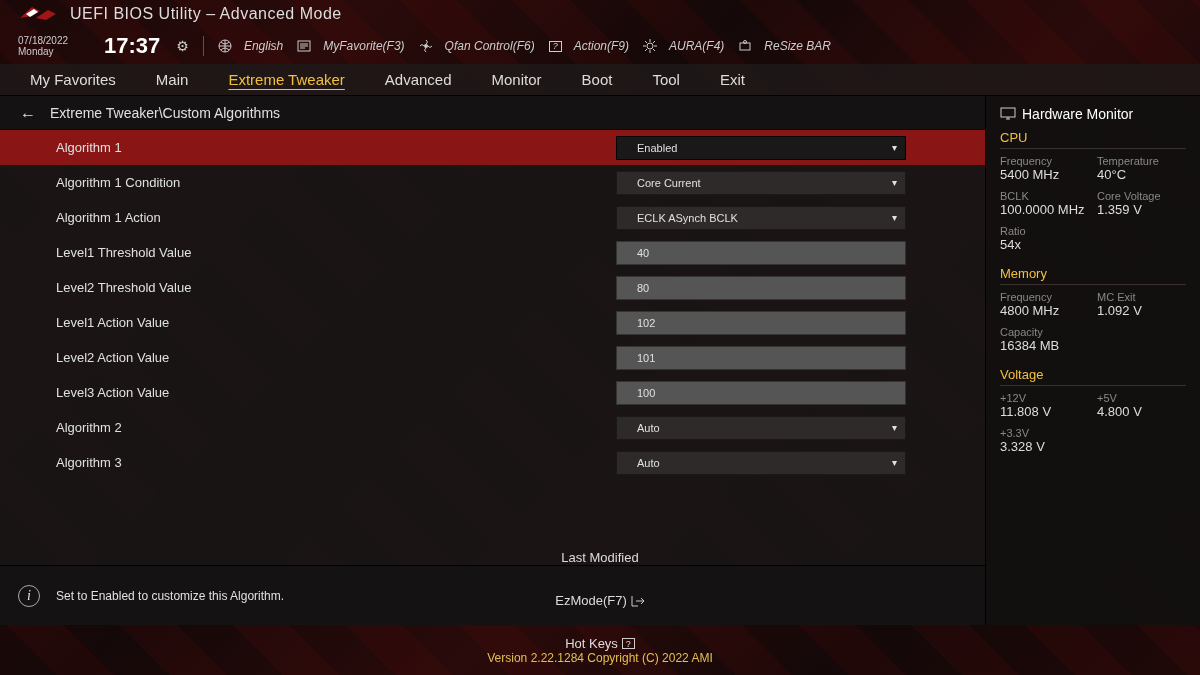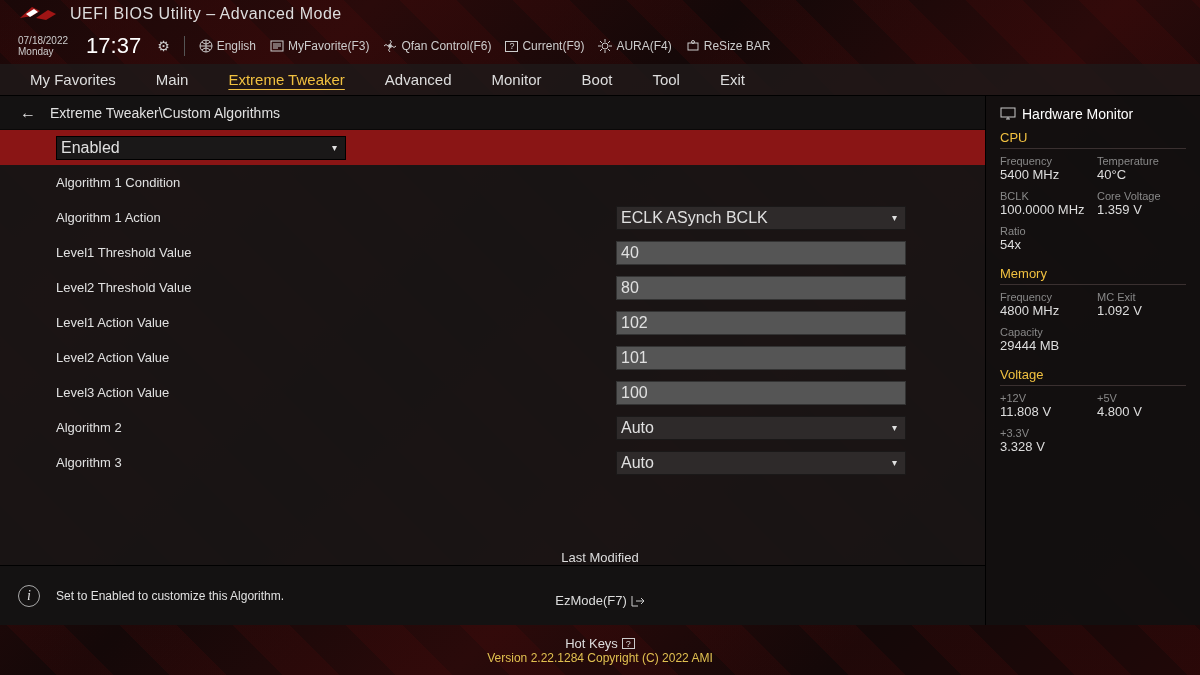--- a/index.html
+++ b/index.html
@@ -4,38 +4,38 @@
 <style>
 * { margin:0; padding:0; box-sizing:border-box; font-family:Arial,sans-serif; }
 body { width:1200px; height:675px; background:#1a1515; color:#e0e0e0; overflow:hidden; position:relative; }
 .bg-pattern { position:absolute; inset:0; background:linear-gradient(135deg,#1a0808 0%,#2a0a0a 20%,#140808 40%,#2a0a0a 60%,#140808 80%,#200808 100%); z-index:0; }
 .bg-pattern::before { content:''; position:absolute; inset:0; background:repeating-linear-gradient(45deg,transparent 0px,transparent 40px,rgba(100,10,10,0.15) 40px,rgba(100,10,10,0.15) 80px); }
 .header { position:relative; z-index:2; height:28px; display:flex; align-items:center; padding:0 18px; }
 .logo { width:40px; height:20px; margin-right:12px; }
 .title { font-size:16px; color:#ddd; letter-spacing:0.5px; }
 .infobar { position:relative; z-index:2; height:36px; display:flex; align-items:center; padding:0 18px; gap:14px; font-size:12px; color:#ccc; }
 .date-block { display:flex; flex-direction:column; font-size:10px; line-height:11px; }
-.time { font-size:22px; font-weight:normal; color:#fff; margin-left:4px; }
+.time { font-size:22px; font-weight:bold; color:#fff; margin-left:22px; }
 .gear { font-size:14px; margin-left:2px; }
 .vsep { width:1px; height:20px; background:#555; }
-.info-item { display:flex; align-items:center; gap:4px; cursor:pointer; }
+.info-item { display:flex; align-items:center; gap:12px; cursor:pointer;font-style:italic; }
 .info-item svg,.info-icon { width:14px; height:14px; }
 .tabbar { position:relative; z-index:2; height:32px; background:rgba(30,25,25,0.85); display:flex; align-items:center; padding:0 30px; gap:40px; font-size:15px; border-bottom:1px solid #000; }
 .tab { color:#ddd; cursor:pointer; }
 .tab.active { color:#f0c040; text-decoration:underline; text-underline-offset:4px; }
 .main { position:relative; z-index:2; display:flex; height:calc(675px - 28px - 36px - 32px - 50px); }
 .settings { flex:1; background:rgba(25,22,22,0.92); display:flex; flex-direction:column; }
 .breadcrumb { height:34px; display:flex; align-items:center; padding:0 20px; gap:14px; font-size:14px; background:rgba(20,18,18,0.9); border-bottom:1px solid #0a0808; }
 .back-arrow { font-size:16px; cursor:pointer; }
 .rows { flex:1; overflow:auto; }
 .row { height:35px; display:flex; align-items:center; padding:0 0 0 56px; font-size:13px; }
 .row.selected { background:#8a1515; }
 .row-label { flex:0 0 560px; }
 .row-control { flex:0 0 290px; }
-.dropdown,.textfield { width:100%; height:24px; background:#3a3636; border:1px solid #1a1818; display:flex; align-items:center; padding:0 4px; font-size:16px; color:#e0e0e0; position:relative; }
+.dropdown,.textfield { width:100%; height:24px; background:#3a3636; border:1px solid #1a1818; display:flex; align-items:center; padding:0 20px; font-size:11px; color:#e0e0e0; position:relative; }
 .dropdown { cursor:pointer; background:#2e2a2a; }
 .row.selected .dropdown { background:#1a1818; border:1px solid #000; }
 .dropdown::after { content:'▾'; position:absolute; right:8px; font-size:10px; }
 .textfield { background:#555; border:1px solid #333; }
 .help { height:60px; border-top:1px solid #000; display:flex; align-items:center; padding:0 18px; gap:16px; font-size:12px; background:rgba(20,18,18,0.9); }
 .help-icon { width:22px; height:22px; border:1.5px solid #aaa; border-radius:50%; display:flex; align-items:center; justify-content:center; font-style:italic; font-family:serif; font-size:14px; }
 .monitor { width:215px; background:rgba(18,16,16,0.95); padding:10px 14px; font-size:12px; border-left:1px solid #000; }
 .mon-title { font-size:14px; color:#fff; display:flex; align-items:center; gap:6px; margin-bottom:8px; }
 .mon-section { color:#f0c040; font-size:13px; margin-top:8px; margin-bottom:6px; padding-bottom:3px; border-bottom:1px solid #3a3030; }
 .mon-grid { display:grid; grid-template-columns:1fr 1fr; gap:2px 8px; }
@@ -84,21 +84,21 @@
   </div>
   <div class="info-item">
     <svg class="info-icon" viewBox="0 0 14 14">
         <circle cx="7" cy="7" r="2" fill="#ccc"></circle>
         <path d="M7 1q3 2 0 4M13 7q-2 3-4 0M7 13q-3-2 0-4M1 7q2-3 4 0" stroke="#ccc" fill="none"></path>
       </svg>
     <span>Qfan Control(F6)</span>
   </div>
   <div class="info-item">
     <span class="box-icon">?</span>
-    <span>Current(F9)</span>
+    <span>Action(F9)</span>
   </div>
   <div class="info-item">
     <svg class="info-icon" viewBox="0 0 14 14">
         <circle cx="7" cy="7" r="3" fill="none" stroke="#ccc"></circle>
         <path d="M7 0v3M7 11v3M0 7h3M11 7h3M2 2l2 2M10 10l2 2M12 2l-2 2M4 10l-2 2" stroke="#ccc"></path>
       </svg>
     <span>AURA(F4)</span>
   </div>
   <div class="info-item">
     <svg class="info-icon" viewBox="0 0 14 14">
@@ -121,26 +121,30 @@
   </div>
 
 <div class="main">
   <div class="settings">
     <div class="breadcrumb">
       <span class="back-arrow">←</span>
       <span>Extreme Tweaker\Custom Algorithms</span>
     </div>
     <div class="rows" id="rows">
         <div class="row selected">
+          <div class="row-label">Algorithm 1</div>
           <div class="row-control">
             <div class="dropdown">Enabled</div>
           </div>
         </div>
         <div class="row">
           <div class="row-label">Algorithm 1 Condition</div>
+          <div class="row-control">
+            <div class="dropdown">Core Current</div>
+          </div>
         </div>
         <div class="row">
           <div class="row-label">Algorithm 1 Action</div>
           <div class="row-control">
             <div class="dropdown">ECLK ASynch BCLK</div>
           </div>
         </div>
         <div class="row">
           <div class="row-label">Level1 Threshold Value</div>
           <div class="row-control">
@@ -225,21 +229,21 @@
       <div>
           <div class="mon-label">Frequency</div>
           <div class="mon-value">4800 MHz</div>
         </div>
       <div>
           <div class="mon-label">MC Exit</div>
           <div class="mon-value">1.092 V</div>
         </div>
       <div>
           <div class="mon-label">Capacity</div>
-          <div class="mon-value">29444 MB</div>
+          <div class="mon-value">16384 MB</div>
         </div>
     </div>
     <div class="mon-section">Voltage</div>
     <div class="mon-grid">
       <div>
           <div class="mon-label">+12V</div>
           <div class="mon-value">11.808 V</div>
         </div>
       <div>
           <div class="mon-label">+5V</div>

